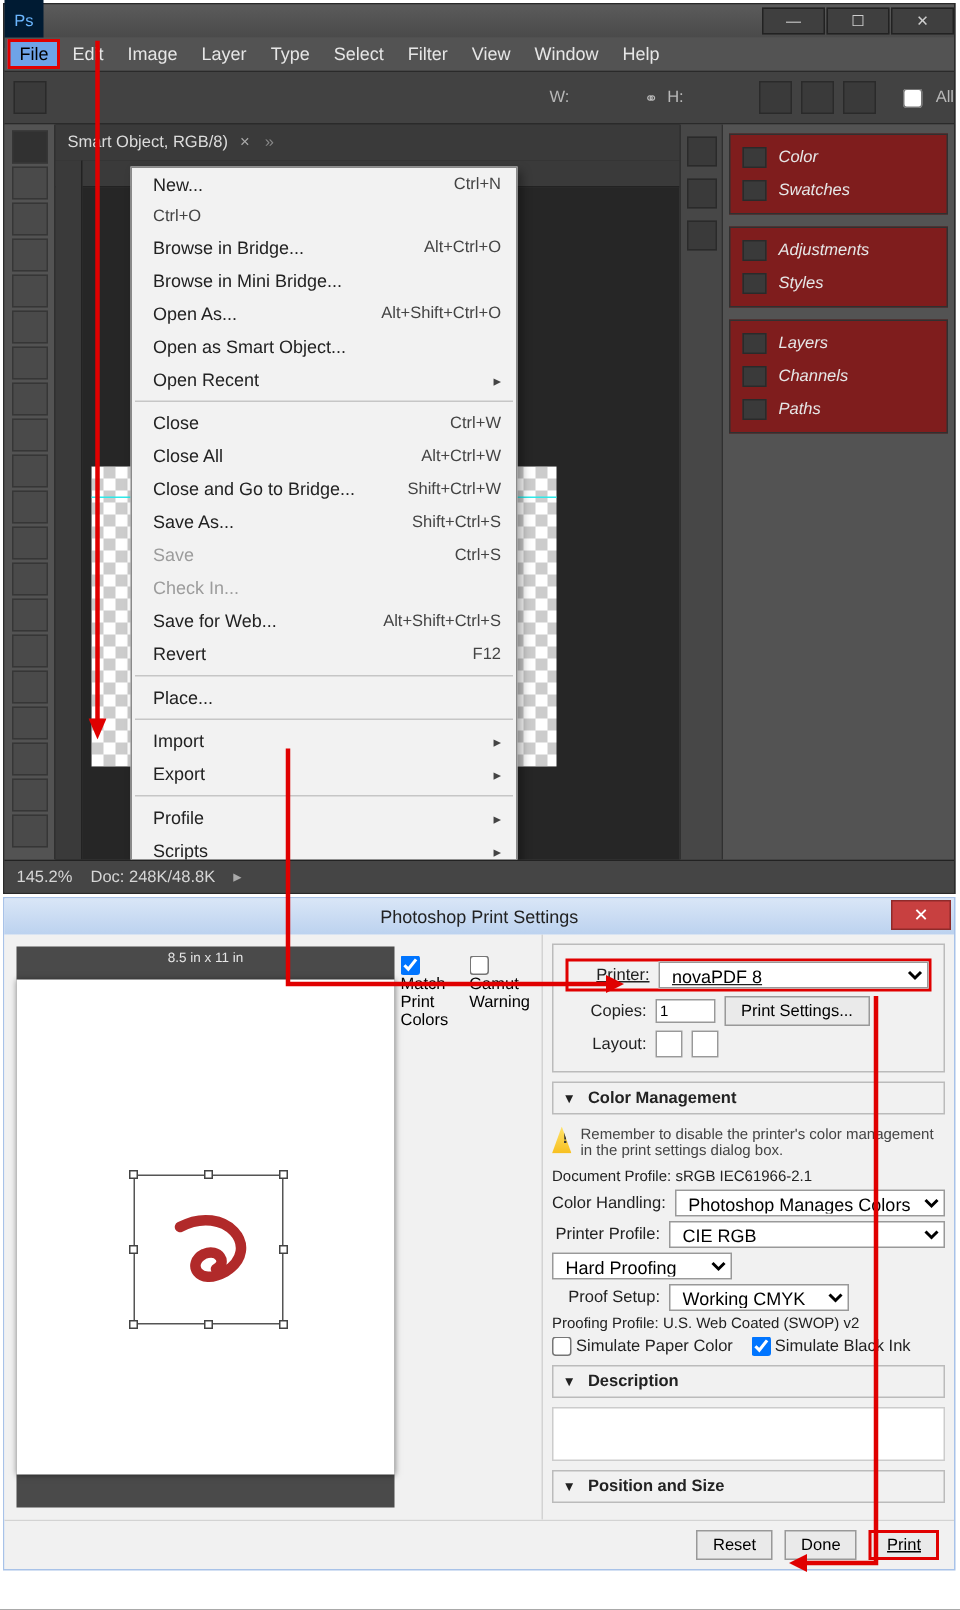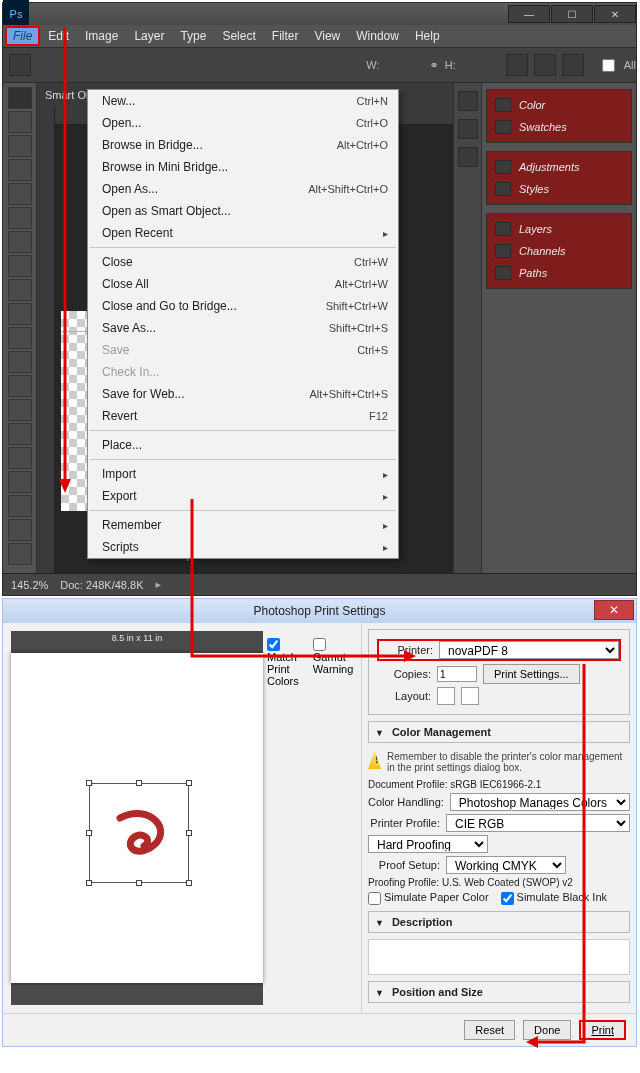--- a/index.html
+++ b/index.html
@@ -5,21 +5,21 @@
 * { box-sizing: border-box; margin: 0; padding: 0; font-family: "Segoe UI", Tahoma, sans-serif; }
 body { width: 640px; background: #fff; }
 
 .ps-window { width: 635px; margin: 2px; background: #535353; border: 1px solid #2a2a2a; position: relative; }
 .titlebar { height: 22px; background: linear-gradient(#5b5b5b,#4a4a4a); display: flex; align-items: center; }
 .ps-logo { width: 26px; height: 36px; background:#001b33; color:#6bb7ff; font-weight:normal; font-size:11px; display:flex; align-items:center; justify-content:center; }
 .win-btns { margin-left:auto; display:flex; }
 .win-btn { width:42px; height:18px; background:#3f3f3f; border:1px solid #222; margin-left:1px; color:#cfcfcf; font-size:10px; display:flex; align-items:center; justify-content:center; }
 .menubar { height:22px; background:#535353; display:flex; align-items:center; padding-left:2px; position:relative; z-index:10;}
 .menu-item { color:#e6e6e6; font-size:12px; padding:3px 8px; cursor:default;}
-.menu-item.active { background:#6ea3e8; color:#0c4a6e; border:2px solid #e00000; padding:1px 6px;font-style:italic;}
+.menu-item.active { background:#6ea3e8; color:#000000; border:2px solid #e00000; padding:1px 6px;}
 .optbar { height:36px; background:#424242; border-top:1px solid #2a2a2a; border-bottom:1px solid #2a2a2a; display:flex; align-items:center; color:#b8b8b8; font-size:11px; padding-left:6px; gap:6px; }
 .optbar .sp { flex:1 }
 .opt-ico { width:22px; height:22px; background:#3a3a3a; border:1px solid #2a2a2a; }
 .body-row { display:flex; height:490px; }
 .toolbar { width:34px; background:#535353; border-right:1px solid #303030; display:flex; flex-direction:column; align-items:center; padding-top:4px; gap:2px;}
 .tool { width:24px; height:22px; background:#4a4a4a; border:1px solid #363636;}
 .tool:first-child{background:#313131;}
 .canvas-area{ flex:1; background:#262626; position:relative; overflow:hidden;}
 .tabstrip{ height:24px; background:#3a3a3a; display:flex; align-items:center; color:#dcdcdc; font-size:11px; padding-left:8px;}
 .tabstrip .x{ margin-left:8px; color:#aaa;}
@@ -30,21 +30,21 @@
 .guide-h{position:absolute; left:0; right:0; top:200px; border-top:1px solid #2fe8e8;}
 .guide-v{position:absolute; top:0; bottom:0; left:126px; border-left:1px solid #2fe8e8;}
 .right-panels{ width:155px; background:#535353; border-left:1px solid #303030; padding:6px 4px; color:#e6e6e6; font-size:11px;}
 .dock-well{width:28px;background:#474747;border-left:1px solid #303030;display:flex;flex-direction:column;gap:8px;align-items:center;padding-top:8px;}
 .dock-sq{width:20px;height:20px;background:#3a3a3a;border:1px solid #2a2a2a;}
 .panel-group{ background:#7f1d1d; border:1px solid #303030; margin-bottom:8px; padding:4px 0;font-style:italic;}
 .panel-row{ display:flex; align-items:center; gap:8px; padding:4px 8px; }
 .panel-ico{ width:16px; height:14px; background:#3a3a3a; border:1px solid #2a2a2a;}
 .statusbar{ height:22px; background:#454545; border-top:1px solid #222; color:#d6d6d6; font-size:11px; display:flex; align-items:center; padding:0 8px; gap:12px;}
 
-.dropdown{ position:absolute; top:6px; left:50px; width:312px; background:#f2f2f2; border:1px solid #8a8a8a; box-shadow:3px 3px 6px rgba(0,0,0,.35); z-index:20; font-size:12px; color:#222;}
+.dropdown{ position:absolute; top:28px; left:50px; width:258px; background:#f2f2f2; border:1px solid #8a8a8a; box-shadow:3px 3px 6px rgba(0,0,0,.35); z-index:20; font-size:12px; color:#222;}
 .dd-row{ display:flex; align-items:center; padding:4px 10px 4px 14px; white-space:nowrap;}
 .dd-row .lab{ flex:1;}
 .dd-row .sc{ color:#444; font-size:11px;}
 .dd-row.disabled{ color:#9c9c9c;}
 .dd-sep{ height:1px; background:#c6c6c6; margin:3px 2px;}
 .dd-row .arr::after{content:'▸'; font-size:10px; margin-left:6px; color:#444;}
 svg.arrow{position:absolute; pointer-events:none; z-index:60;}
 
 .dlg-wrap{ width:635px; margin:2px; border:1px solid #a8c2e8;}
 .dlg-titlebar{ height:24px; background:linear-gradient(#d9e6f7,#bcd2ef); display:flex; align-items:center; font-size:12px; color:#222; position:relative;}
@@ -62,21 +62,21 @@
 .h.ml{left:-4px;top:50%;margin-top:-3px}.h.mr{right:-4px;top:50%;margin-top:-3px}
 .swirl{position:absolute; top:24px; left:20px;}
 .settings-col{ flex:1; background:#f1f1f1; border-left:1px solid #d3d3d3; font-size:11px; color:#222; overflow:hidden;}
 .group{ border:1px solid #bbb; margin:6px; padding:6px 8px;}
 .group h4{ font-size:11px; font-weight:bold; margin-bottom:4px;}
 .frow{ display:flex; align-items:center; gap:6px; margin:3px 0;}
 .frow label{ min-width:54px; text-align:right;}
 .sel{ flex:1; border:1px solid #999; background:#fff; font-size:12px; padding:1px 4px; height:18px;}
 .btn{ border:1px solid #999; background:#eaeaea; font-size:11px; padding:2px 10px; height:20px;}
 .ico-sq{width:18px;height:18px;border:1px solid #999;background:#fff;display:inline-block;}
-.printer-red{ border:2px solid #e00000 !important;}
+.printer-red{ border:2px solid #e00000 !important;text-decoration:underline;}
 .print-btn-red{ border:2px solid #e00000 !important;}
 .section-h{ display:flex; align-items:center; gap:4px; font-weight:bold; padding:4px 6px; border:1px solid #bbb; margin:6px; font-size:11px;}
 .section-h .tw::before{content:'▼'; font-size:9px; margin-right:4px;}
 .warn-row{display:flex;gap:6px;font-size:10px;color:#444;padding:2px 0 6px 0;}
 .warn-ico{width:20px;height:18px;background:linear-gradient(#ffe36a,#f7bf1f);clip-path:polygon(50% 0,100% 100%,0 100%);position:relative;}
 .warn-ico::after{content:'!';position:absolute;left:7px;top:2px;font-weight:bold;font-size:11px;color:#333;}
 .bottom-checks{display:flex; gap:14px; justify-content:center; padding:6px 4px; font-size:11px; background:#f1f1f1;}
 .dlg-foot{ display:flex; justify-content:flex-end; gap:8px; padding:6px 10px; background:#f1f1f1; border-top:1px solid #d3d3d3;}
 input[type=checkbox]{margin-right:3px; vertical-align:middle;}
 input[type=text].tiny{width:40px; height:16px; border:1px solid #999; font-size:10px; padding:0 2px;}
@@ -160,21 +160,20 @@
         <div class="guide-h"></div>
         <div class="guide-v"></div>
       </div>
 
       <div class="dropdown" id="filemenu">
           <div class="dd-row">
             <span class="lab">New...</span>
             <span class="sc">Ctrl+N</span>
           </div>
           <div class="dd-row">
-            <span class="lab">Open...</span>
             <span class="sc">Ctrl+O</span>
           </div>
           <div class="dd-row">
             <span class="lab">Browse in Bridge...</span>
             <span class="sc">Alt+Ctrl+O</span>
           </div>
           <div class="dd-row">
             <span class="lab">Browse in Mini Bridge...</span>
             <span class="sc"></span>
           </div>
@@ -232,21 +231,21 @@
           <div class="dd-row">
             <span class="lab">Import</span>
             <span class="arr"></span>
           </div>
           <div class="dd-row">
             <span class="lab">Export</span>
             <span class="arr"></span>
           </div>
           <div class="dd-sep"></div>
           <div class="dd-row">
-            <span class="lab">Remember</span>
+            <span class="lab">Profile</span>
             <span class="arr"></span>
           </div>
           <div class="dd-row">
             <span class="lab">Scripts</span>
             <span class="arr"></span>
           </div>
         </div>
     </div>
 
     <div class="dock-well">

